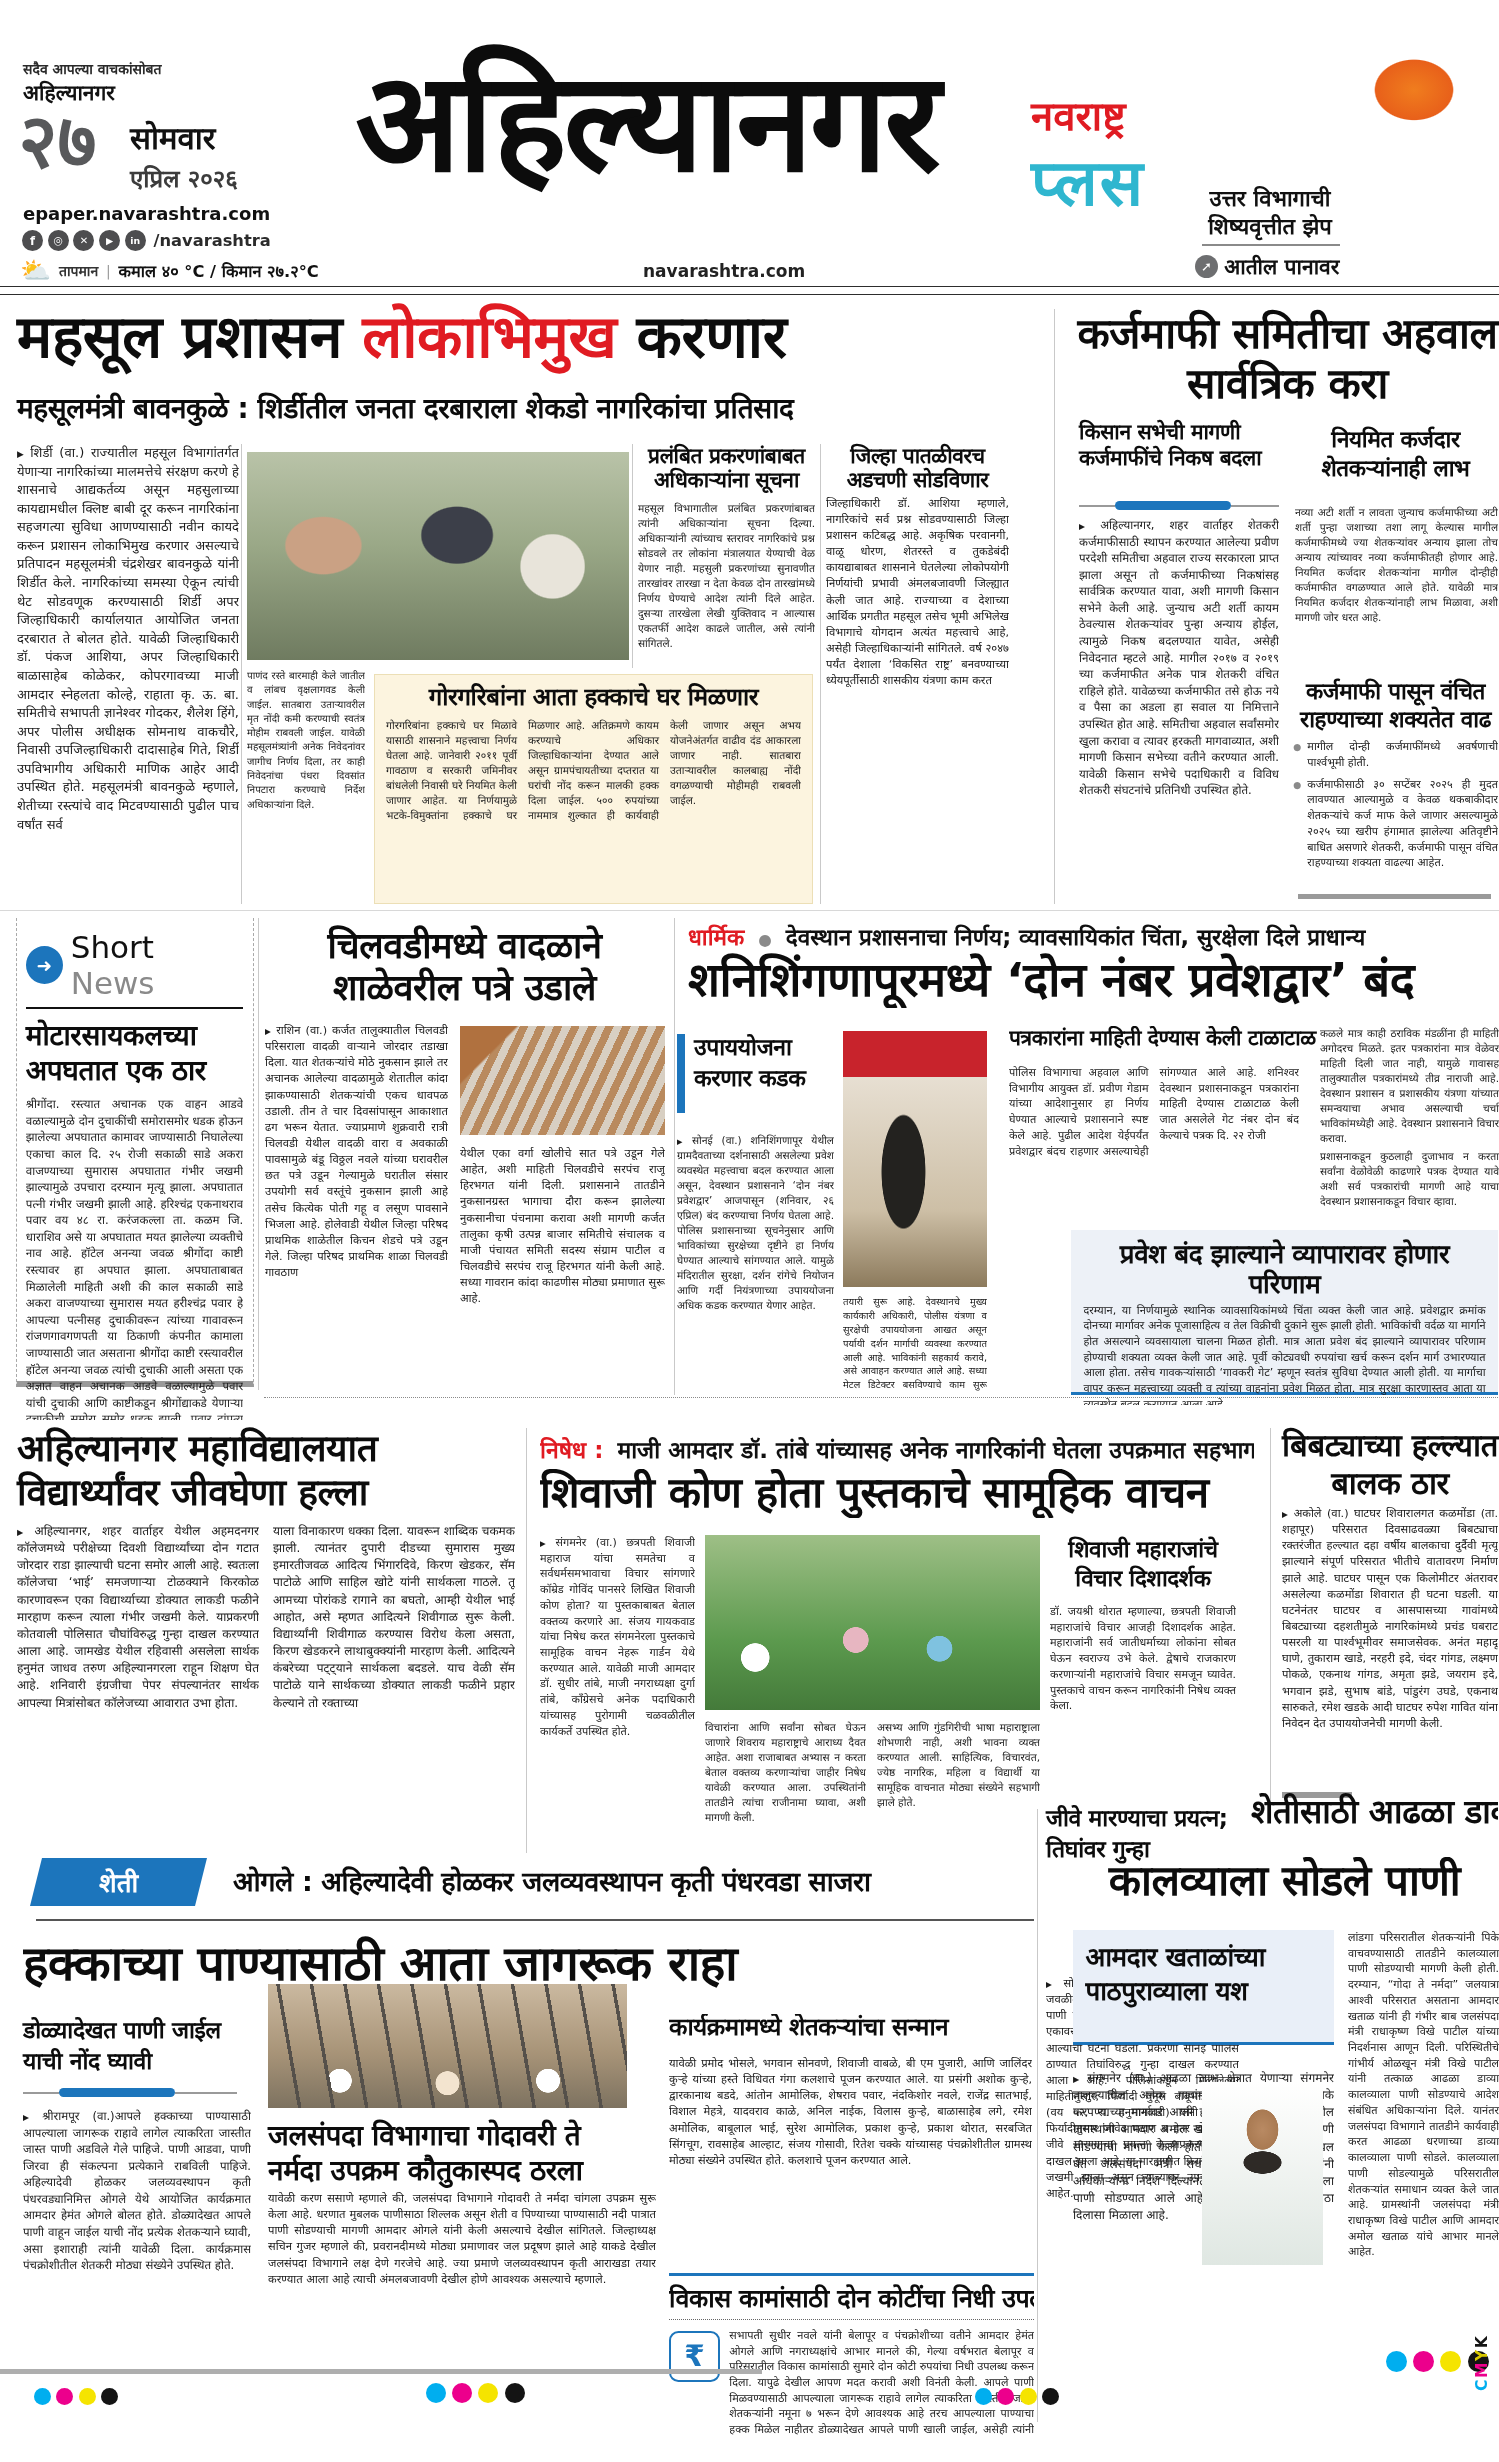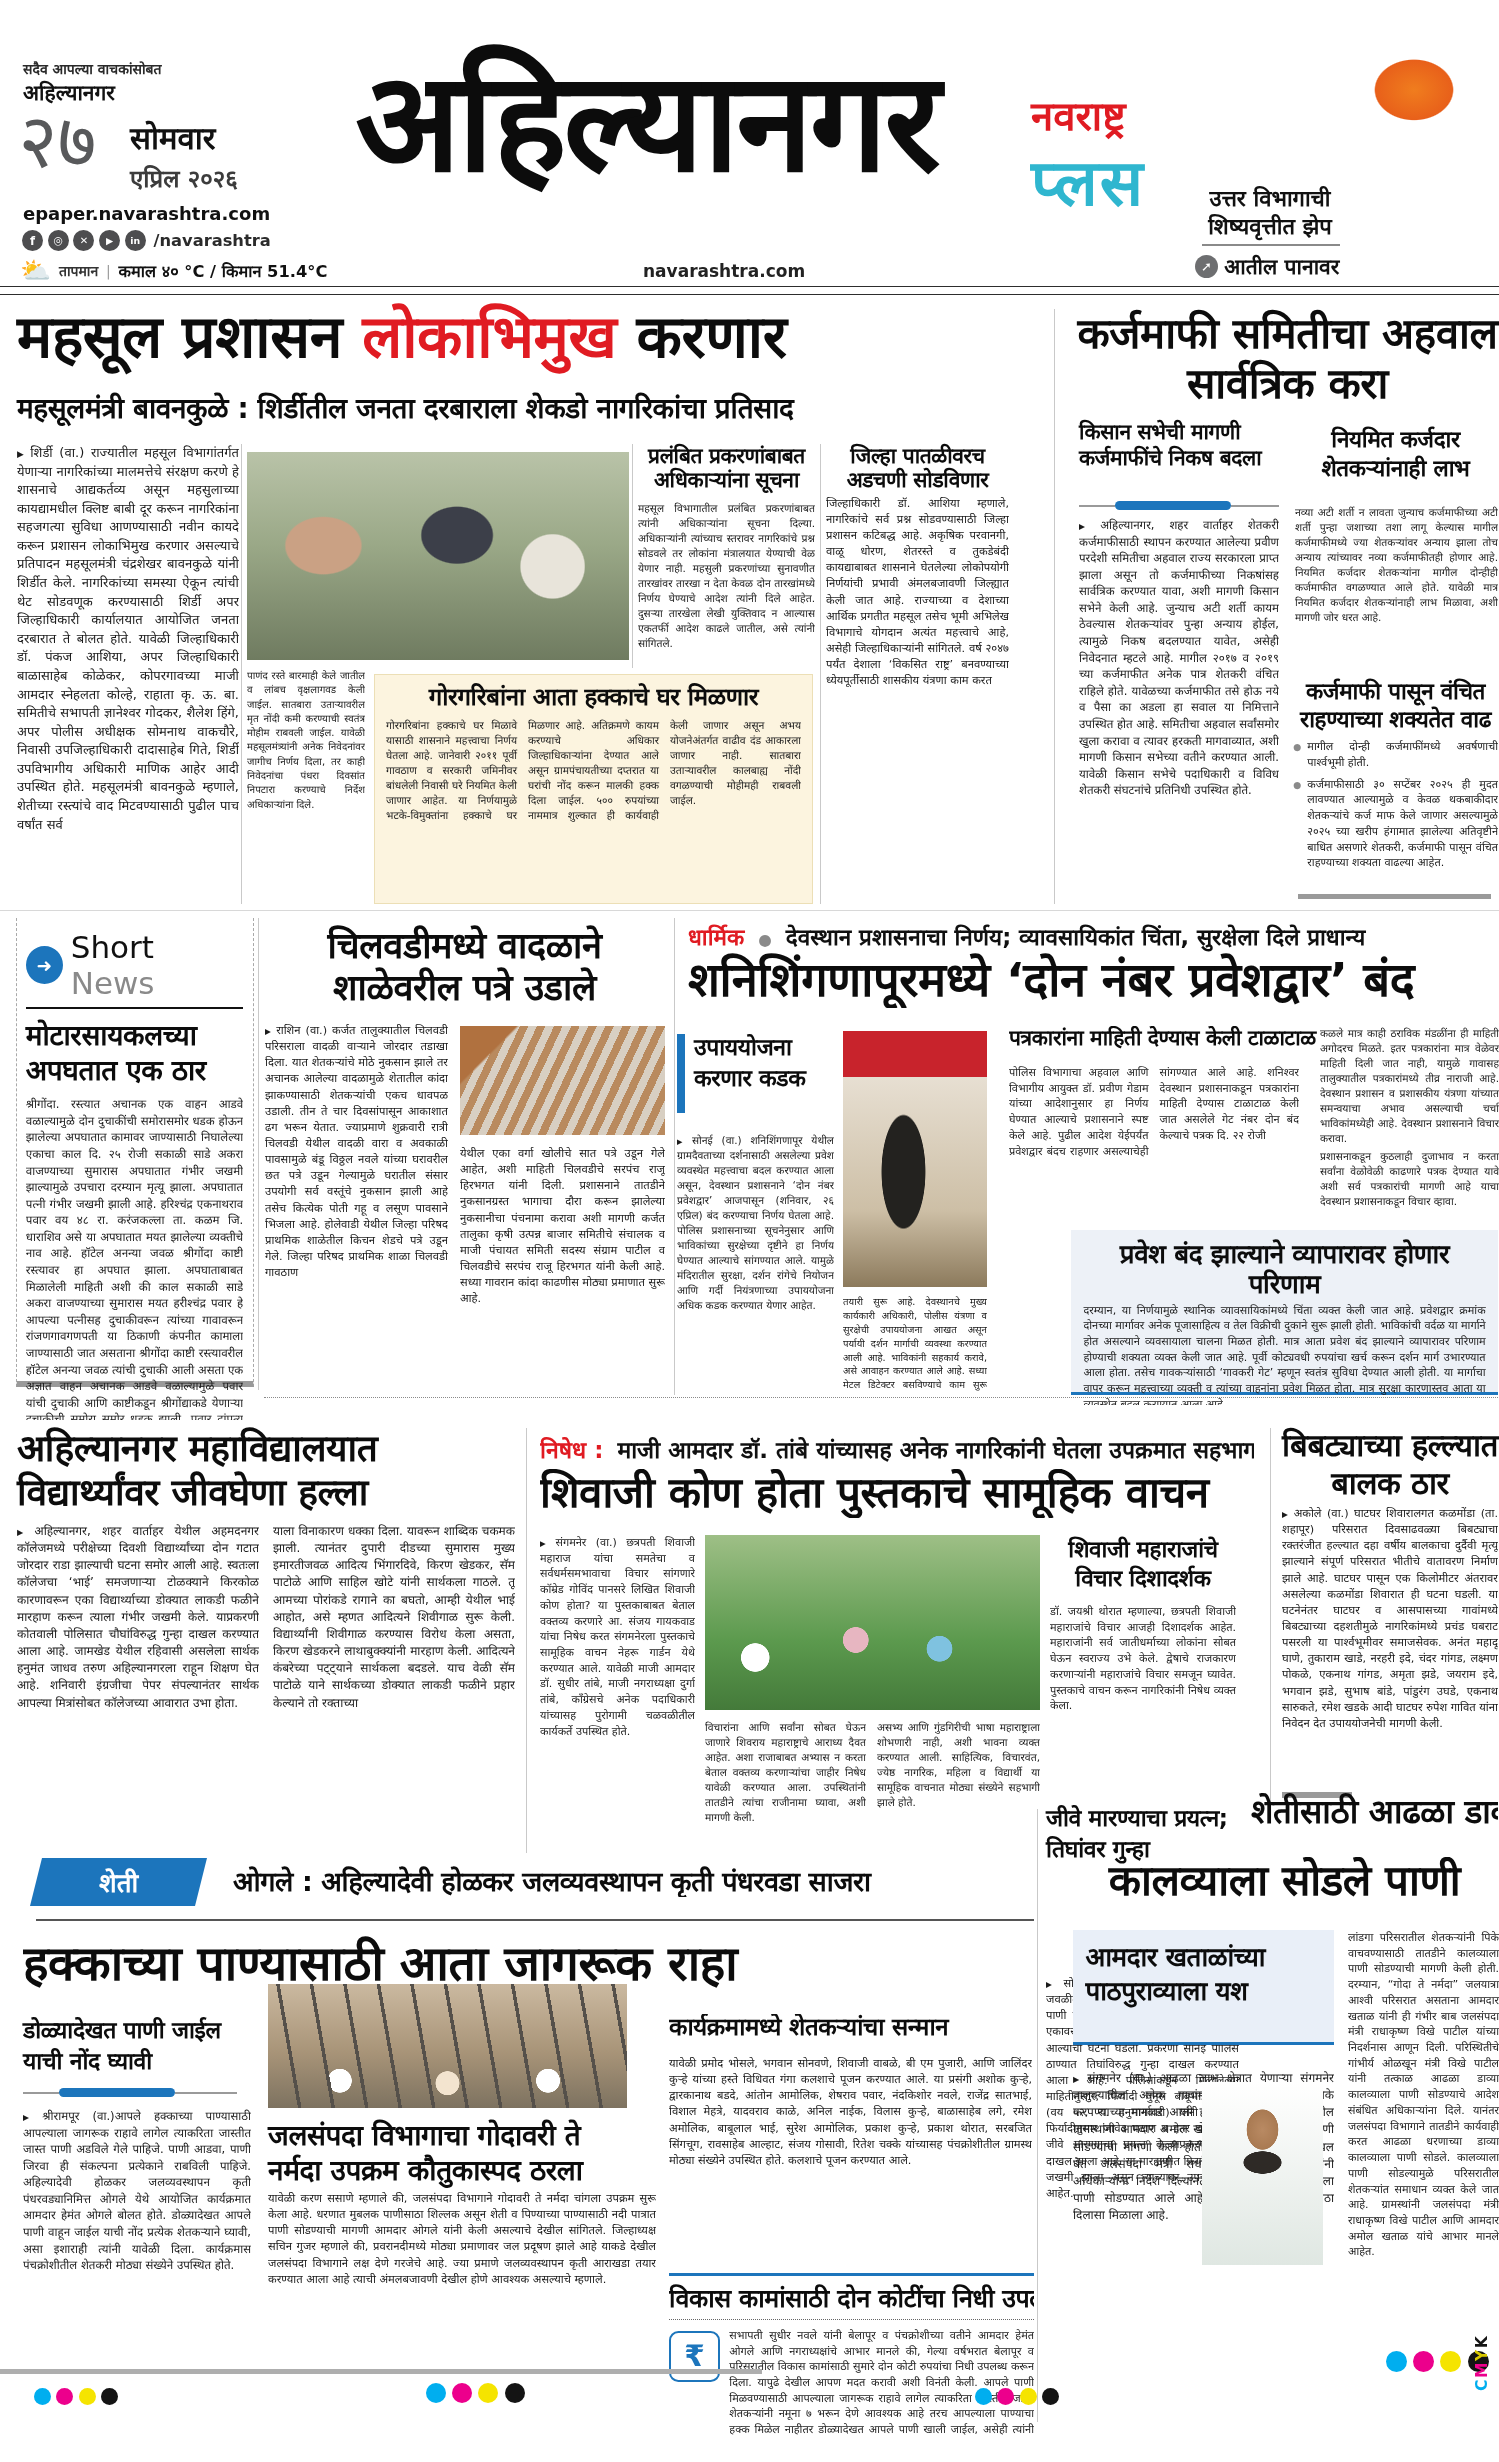--- a/index.html
+++ b/index.html
@@ -26,39 +26,39 @@
   .sn-box{border-left:1.6px dashed #a9a9a9;border-right:1.6px dashed #a9a9a9;border-bottom:6.2px solid #9a9a9a}
   .cmyk-col{writing-mode:vertical-rl;transform:rotate(180deg);font-weight:700;font-size:15.5px;letter-spacing:1.6px}
 </style>
 </head>
 <body>
 
 <div id="page">
 
   <div class="abs" style="left:23px;top:59px;font-size:14px;font-weight:700;color:#2a2a2a">सदैव आपल्या वाचकांसोबत</div>
   <div class="abs" style="left:23px;top:78px;font-size:21px;font-weight:800;color:#111">अहिल्यानगर</div>
-  <div class="abs" style="left:18.6px;top:98px;font-size:75px;font-weight:400;color:#58595b;line-height:1.15">२७</div>
+  <div class="abs" style="left:18.6px;top:98px;font-size:75px;font-weight:700;color:#58595b;line-height:1.15">२७</div>
   <div class="abs" style="left:130px;top:116px;font-size:31px;font-weight:900;color:#111">सोमवार</div>
   <div class="abs" style="left:130px;top:161px;font-size:24px;font-weight:700;color:#3c3c3c">एप्रिल २०२६</div>
   <div class="abs" style="left:23px;top:203px;font-size:18px;font-weight:600;color:#111">epaper.navarashtra.com</div>
 
   <div class="abs" style="left:22px;top:230px;display:flex;align-items:center;gap:4.7px">
     <span class="ic" style="width:21px;height:21px;background:#4d4d4f;color:#fff;font-size:11.6px;font-weight:700">f</span>
     <span class="ic" style="width:21px;height:21px;background:#4d4d4f;color:#fff;font-size:11px">◎</span>
     <span class="ic" style="width:21px;height:21px;background:#4d4d4f;color:#fff;font-size:10px">✕</span>
     <span class="ic" style="width:21px;height:21px;background:#4d4d4f;color:#fff;font-size:9.3px">▶</span>
     <span class="ic" style="width:21px;height:21px;background:#4d4d4f;color:#fff;font-size:9.3px;font-weight:700">in</span>
     <span style="font-size:16.3px;font-weight:700;color:#2b2b2b;margin-left:3.1px">/navarashtra</span>
   </div>
 
   <div class="abs" style="left:20px;top:256px;display:flex;align-items:center;gap:7.8px">
     <span style="font-size:25px;color:#58595b">⛅</span>
     <span style="font-size:14px;font-weight:700;color:#333">तापमान</span>
     <span style="font-size:14px;color:#999">|</span>
-    <span style="font-size:16.3px;font-weight:800;color:#111">कमाल ४० °C / किमान 51.4°C</span>
+    <span style="font-size:16.3px;font-weight:800;color:#111">कमाल ४० °C / किमान २७.२°C</span>
   </div>
 
   <div class="abs hd ctr" style="left:268px;top:33px;width:757px;font-size:138px;line-height:1.3;letter-spacing:-3.1px">अहिल्यानगर</div>
   <div class="abs" style="left:1031px;top:87px;font-size:40px;font-weight:900;color:#e01b22">नवराष्ट्र</div>
   <div class="abs" style="left:1031px;top:137px;font-size:64px;font-weight:900;color:#2fb6cf;letter-spacing:2.3px">प्लस</div>
   <div class="abs" style="left:643px;top:261px;font-size:17px;font-weight:800;color:#222">navarashtra.com</div>
 
   <div class="abs ctr" style="left:1197px;top:185px;width:146px;font-size:22px;font-weight:800;line-height:1.25;color:#111">उत्तर विभागाची शिष्यवृत्तीत झेप</div>
   <div class="abs" style="left:1202px;top:244px;width:138px;height:1.6px;background:#8a8a8a"></div>
   <div class="abs" style="left:1195px;top:252px;display:flex;align-items:center;gap:6.2px">

